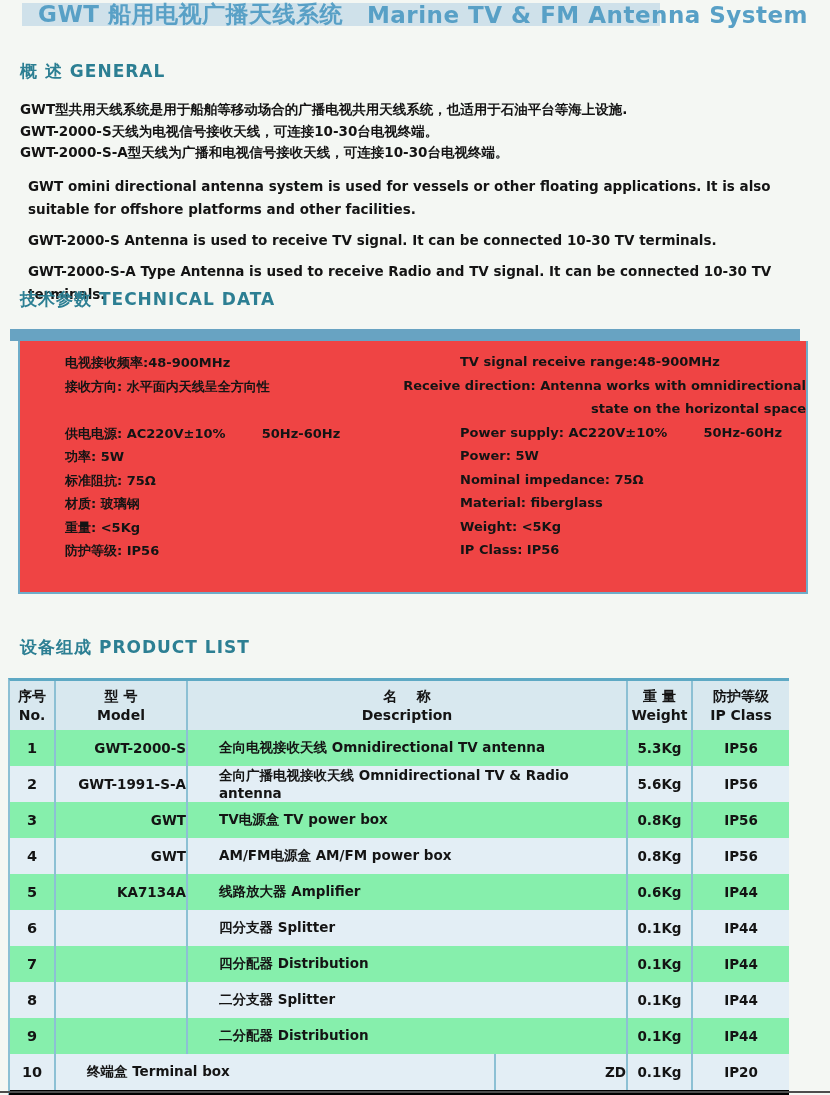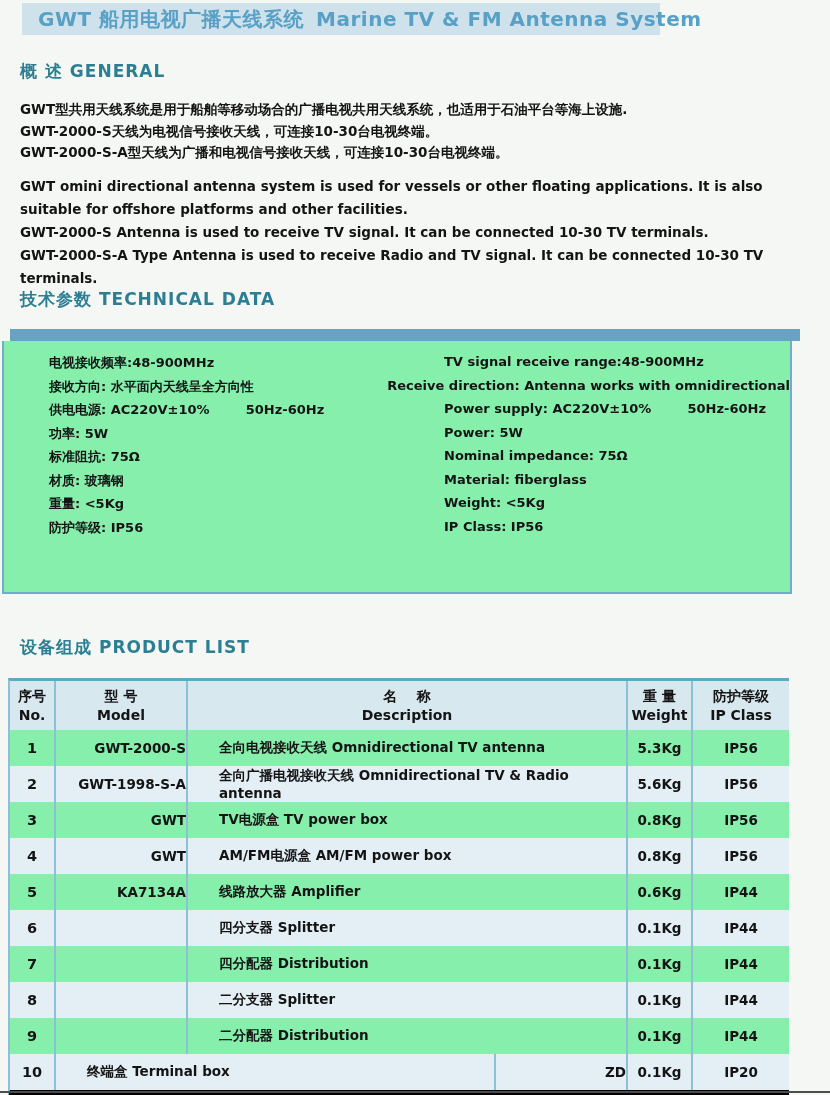--- a/index.html
+++ b/index.html
@@ -5,50 +5,50 @@
   html,body { margin:0; padding:0; background:#ffffff; }
   .page {
     position:relative; width:830px; height:1095px;
     background:#f4f7f3; overflow:hidden;
     font-family:"DejaVu Sans","Liberation Sans",sans-serif;
     color:#141414;
   }
 
   
   .title-bar {
-    position:absolute; left:22px; top:3px; width:638px; height:32px;
+    position:absolute; left:22px; top:3px; width:638px; height:23px;
     background:#cfe1ea; color:#58a0c6;
     display:flex; align-items:center; box-sizing:border-box;
-    padding-left:16px; font-size:20px; font-weight:bold; letter-spacing:.5px;
+    padding-left:16px; font-size:23px; font-weight:bold; letter-spacing:.5px;
     white-space:nowrap;
   }
-  .title-bar .title-en { margin-left:12px; }
+  .title-bar .title-en { margin-left:24px; }
 
   
   .section-heading {
     color:#2c7f93; font-size:17px; font-weight:bold; letter-spacing:1px;
     white-space:nowrap;
   }
 
   
   .general { position:absolute; left:20px; top:60px; width:792px; }
   .zh-lines { margin-top:16px; font-size:13.5px; font-weight:bold; line-height:21.5px; }
   .en-paragraphs { margin-top:11px; font-size:13.5px; font-weight:bold; line-height:23px; }
-  .en-paragraphs > div { margin:0; }
+  .en-paragraphs > div { margin:8px; }
 
   
   .tech-heading { position:absolute; left:20px; top:288px; }
   .tech-bar {
     position:absolute; left:10px; top:329px; width:790px; height:12px;
     background:#68a3c2;
   }
   .tech-box {
-    position:absolute; left:2px; top:341px; width:790px; height:253px;
+    position:absolute; left:18px; top:341px; width:790px; height:253px;
     box-sizing:border-box; border:2px solid #6fadc9; border-top:none;
-    background:#86efac; padding:13px 0 0 45px;
+    background:#ef4444; padding:13px 0 0 45px;
   }
   .tech-row { display:flex; height:23.5px; font-size:13px; font-weight:bold; white-space:pre; }
   .tech-zh { width:395px; }
   .tech-en { flex:1; }
   .tech-en.indent { padding-left:172px; }
 
   
   .product-heading { position:absolute; left:20px; top:636px; }
   .product-table {
     position:absolute; left:8px; top:678px; width:779px;
@@ -106,20 +106,21 @@
         <div>GWT-2000-S-A Type Antenna is used to receive Radio and TV signal. It can be connected 10-30 TV terminals.</div>
       </div>
   </div>
 
   <div class="tech-heading section-heading">技术参数 TECHNICAL DATA</div>
   <div class="tech-bar"></div>
   <div class="tech-box">
     <div>
         <div class="tech-row"><div class="tech-zh">电视接收频率:48-900MHz</div><div class="tech-en">TV signal receive range:48-900MHz</div></div>
         <div class="tech-row"><div class="tech-zh">接收方向: 水平面内天线呈全方向性</div><div class="tech-en">Receive direction: Antenna works with omnidirectional</div></div>
+        <div class="tech-row"><div class="tech-zh"></div><div class="tech-en indent">state on the horizontal space</div></div>
         <div class="tech-row"><div class="tech-zh">供电电源: AC220V±10%        50Hz-60Hz</div><div class="tech-en">Power supply: AC220V±10%        50Hz-60Hz</div></div>
         <div class="tech-row"><div class="tech-zh">功率: 5W</div><div class="tech-en">Power: 5W</div></div>
         <div class="tech-row"><div class="tech-zh">标准阻抗: 75Ω</div><div class="tech-en">Nominal impedance: 75Ω</div></div>
         <div class="tech-row"><div class="tech-zh">材质: 玻璃钢</div><div class="tech-en">Material: fiberglass</div></div>
         <div class="tech-row"><div class="tech-zh">重量: &lt;5Kg</div><div class="tech-en">Weight: &lt;5Kg</div></div>
         <div class="tech-row"><div class="tech-zh">防护等级: IP56</div><div class="tech-en">IP Class: IP56</div></div>
       </div>
   </div>
 
   <div class="product-heading section-heading">设备组成 PRODUCT LIST</div>
@@ -150,21 +151,21 @@
     <div>
         <div class="t-row t-body-row">
           <div class="cell c-no">1</div>
           <div class="cell c-model">GWT-2000-S</div>
           <div class="cell c-desc">全向电视接收天线 Omnidirectional TV antenna</div>
           <div class="cell c-weight">5.3Kg</div>
           <div class="cell c-ip last">IP56</div>
         </div>
         <div class="t-row t-body-row alt">
           <div class="cell c-no">2</div>
-          <div class="cell c-model">GWT-1998-S-A</div>
+          <div class="cell c-model">GWT-1991-S-A</div>
           <div class="cell c-desc">全向广播电视接收天线 Omnidirectional TV &amp; Radio antenna</div>
           <div class="cell c-weight">5.6Kg</div>
           <div class="cell c-ip last">IP56</div>
         </div>
         <div class="t-row t-body-row">
           <div class="cell c-no">3</div>
           <div class="cell c-model">GWT</div>
           <div class="cell c-desc">TV电源盒 TV power box</div>
           <div class="cell c-weight">0.8Kg</div>
           <div class="cell c-ip last">IP56</div>

